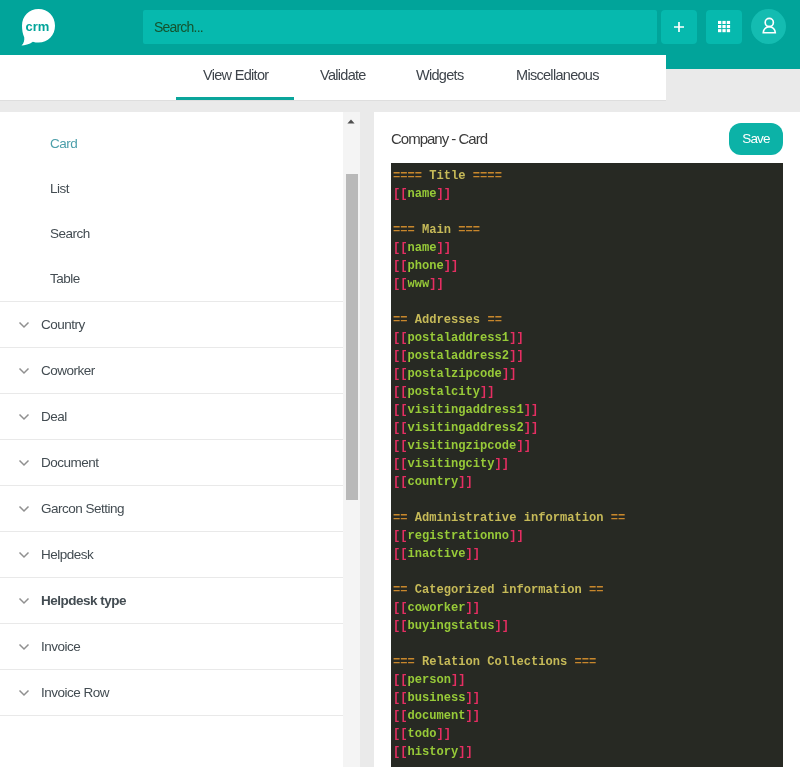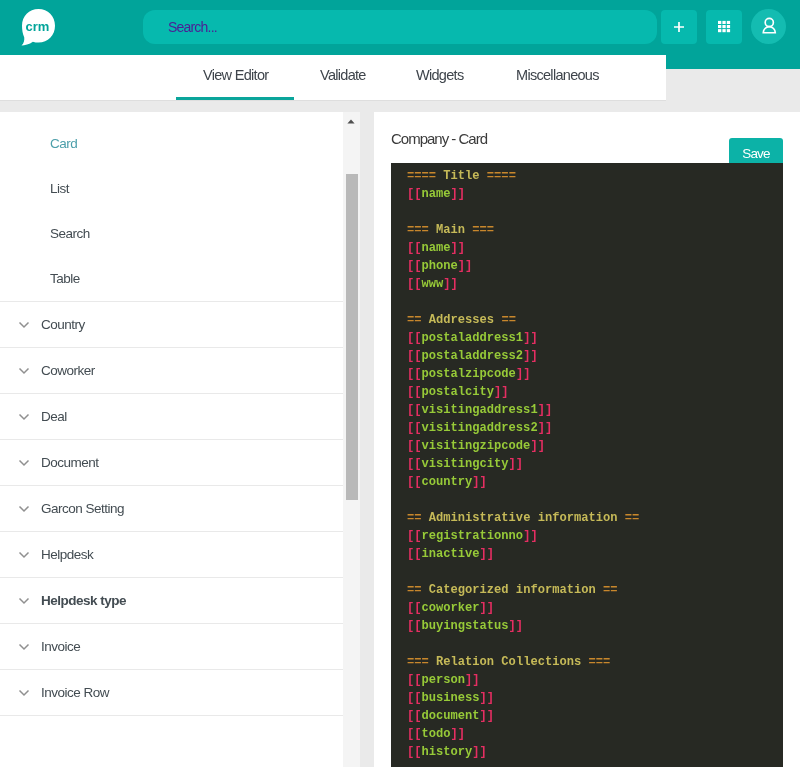--- a/index.html
+++ b/index.html
@@ -1,40 +1,40 @@
 <!DOCTYPE html>
 <html><head>
 <meta charset="utf-8">
 <style>
 * { margin:0; padding:0; box-sizing:border-box; }
 html,body { width:800px; height:767px; overflow:hidden; }
 body { font-family:"Liberation Sans", sans-serif; background:#eaeaea; position:relative; }
 .header { position:absolute; left:0; top:0; width:800px; height:69px; background:#01a49a; }
 .logo { position:absolute; left:20px; top:8px; }
-.search { position:absolute; left:143px; top:10px; width:514px; height:34px; background:#06b9ae; border-radius:12px; color:#4c1d95; font-size:14px; letter-spacing:-0.8px; line-height:34px; padding-left:25px; }
+.search { position:absolute; left:143px; top:10px; width:514px; height:34px; background:#06b9ae; border-radius:2px; color:#14532d; font-size:14px; letter-spacing:-0.8px; line-height:34px; padding-left:11px; }
 .hbtn { position:absolute; top:10px; width:36px; height:34px; background:#06b9ae; border-radius:4px; }
 .btn-plus { left:661px; }
 .btn-grid { left:706px; }
 .avatar { position:absolute; left:751px; top:9px; width:35px; height:35px; border-radius:50%; background:#14bcb1; }
 .tabs { position:absolute; left:0; top:55px; width:666px; height:46px; background:#ffffff; border-bottom:1px solid #dedede; }
 .tab { position:absolute; top:0; height:41px; line-height:41px; font-size:14.5px; letter-spacing:-0.7px; color:#3e444b; }
 .underline { position:absolute; left:176px; top:42px; width:118px; height:3px; background:#0aa59b; }
 .sidebar { position:absolute; left:0; top:112px; width:343px; height:655px; background:#ffffff; }
 .viewitem { position:absolute; left:50px; font-size:13.5px; letter-spacing:-0.5px; line-height:16px; color:#434c52; }
 .viewitem.active { color:#4c9faa; }
 .secrow { position:absolute; left:0; width:343px; height:46px; border-bottom:1px solid #e9e9e9; }
 .secrow .chev { position:absolute; left:18px; top:19px; }
 .secrow .lbl { position:absolute; left:41px; top:15px; font-size:13.5px; letter-spacing:-0.5px; color:#434c52; }
 .divider { position:absolute; left:0; width:343px; height:1px; background:#e9e9e9; }
 .sbar { position:absolute; left:343px; top:0; width:17px; height:655px; background:#f4f4f4; }
 .sbar .thumb { position:absolute; left:3px; top:62px; width:12px; height:326px; background:#b9b9b9; }
 .rpanel { position:absolute; left:374px; top:112px; width:426px; height:665px; background:#ffffff; }
 .rtitle { position:absolute; left:17px; top:18px; font-size:15px; letter-spacing:-1px; line-height:17px; color:#3b3b3b; }
-.save { position:absolute; left:355px; top:11px; width:54px; height:32px; background:#0cb2a7; border-radius:3px; color:#ffffff; font-size:13.5px; letter-spacing:-0.8px; text-align:center; line-height:32px;margin-top:15px; }
-.editor { position:absolute; left:17px; top:51px; width:392px; height:604px; background:#272923; font-family:"Liberation Mono", monospace; font-size:12.1px; font-weight:bold; line-height:18px; padding:4px 0 0 16px; white-space:pre; overflow:hidden; }
+.save { position:absolute; left:355px; top:11px; width:54px; height:32px; background:#0cb2a7; border-radius:12px; color:#ffffff; font-size:13.5px; letter-spacing:-0.8px; text-align:center; line-height:32px; }
+.editor { position:absolute; left:17px; top:51px; width:392px; height:604px; background:#272923; font-family:"Liberation Mono", monospace; font-size:12.1px; font-weight:bold; line-height:18px; padding:4px 0 0 2px; white-space:pre; overflow:hidden; }
 .o { color:#c8872c; }
 .k { color:#c6ba58; }
 .p { color:#e52e62; }
 .g { color:#97ca38; }
 </style>
 </head>
 <body>
 <div class="header">
   <svg class="logo" width="36" height="38" viewBox="0 0 36 38">
     <path d="M18.5 1 C28 1 35 8.2 35 17.8 C35 27.4 28 34.6 18.5 34.6 C16.5 34.6 14.6 34.3 12.9 33.7 C9.5 36.3 4.5 37.5 1.5 37.5 C4 35.3 4.6 31.5 4.2 29.2 C2.6 26.2 2 21.3 2 17.8 C2 8.2 9 1 18.5 1 Z" fill="#ffffff"></path>

